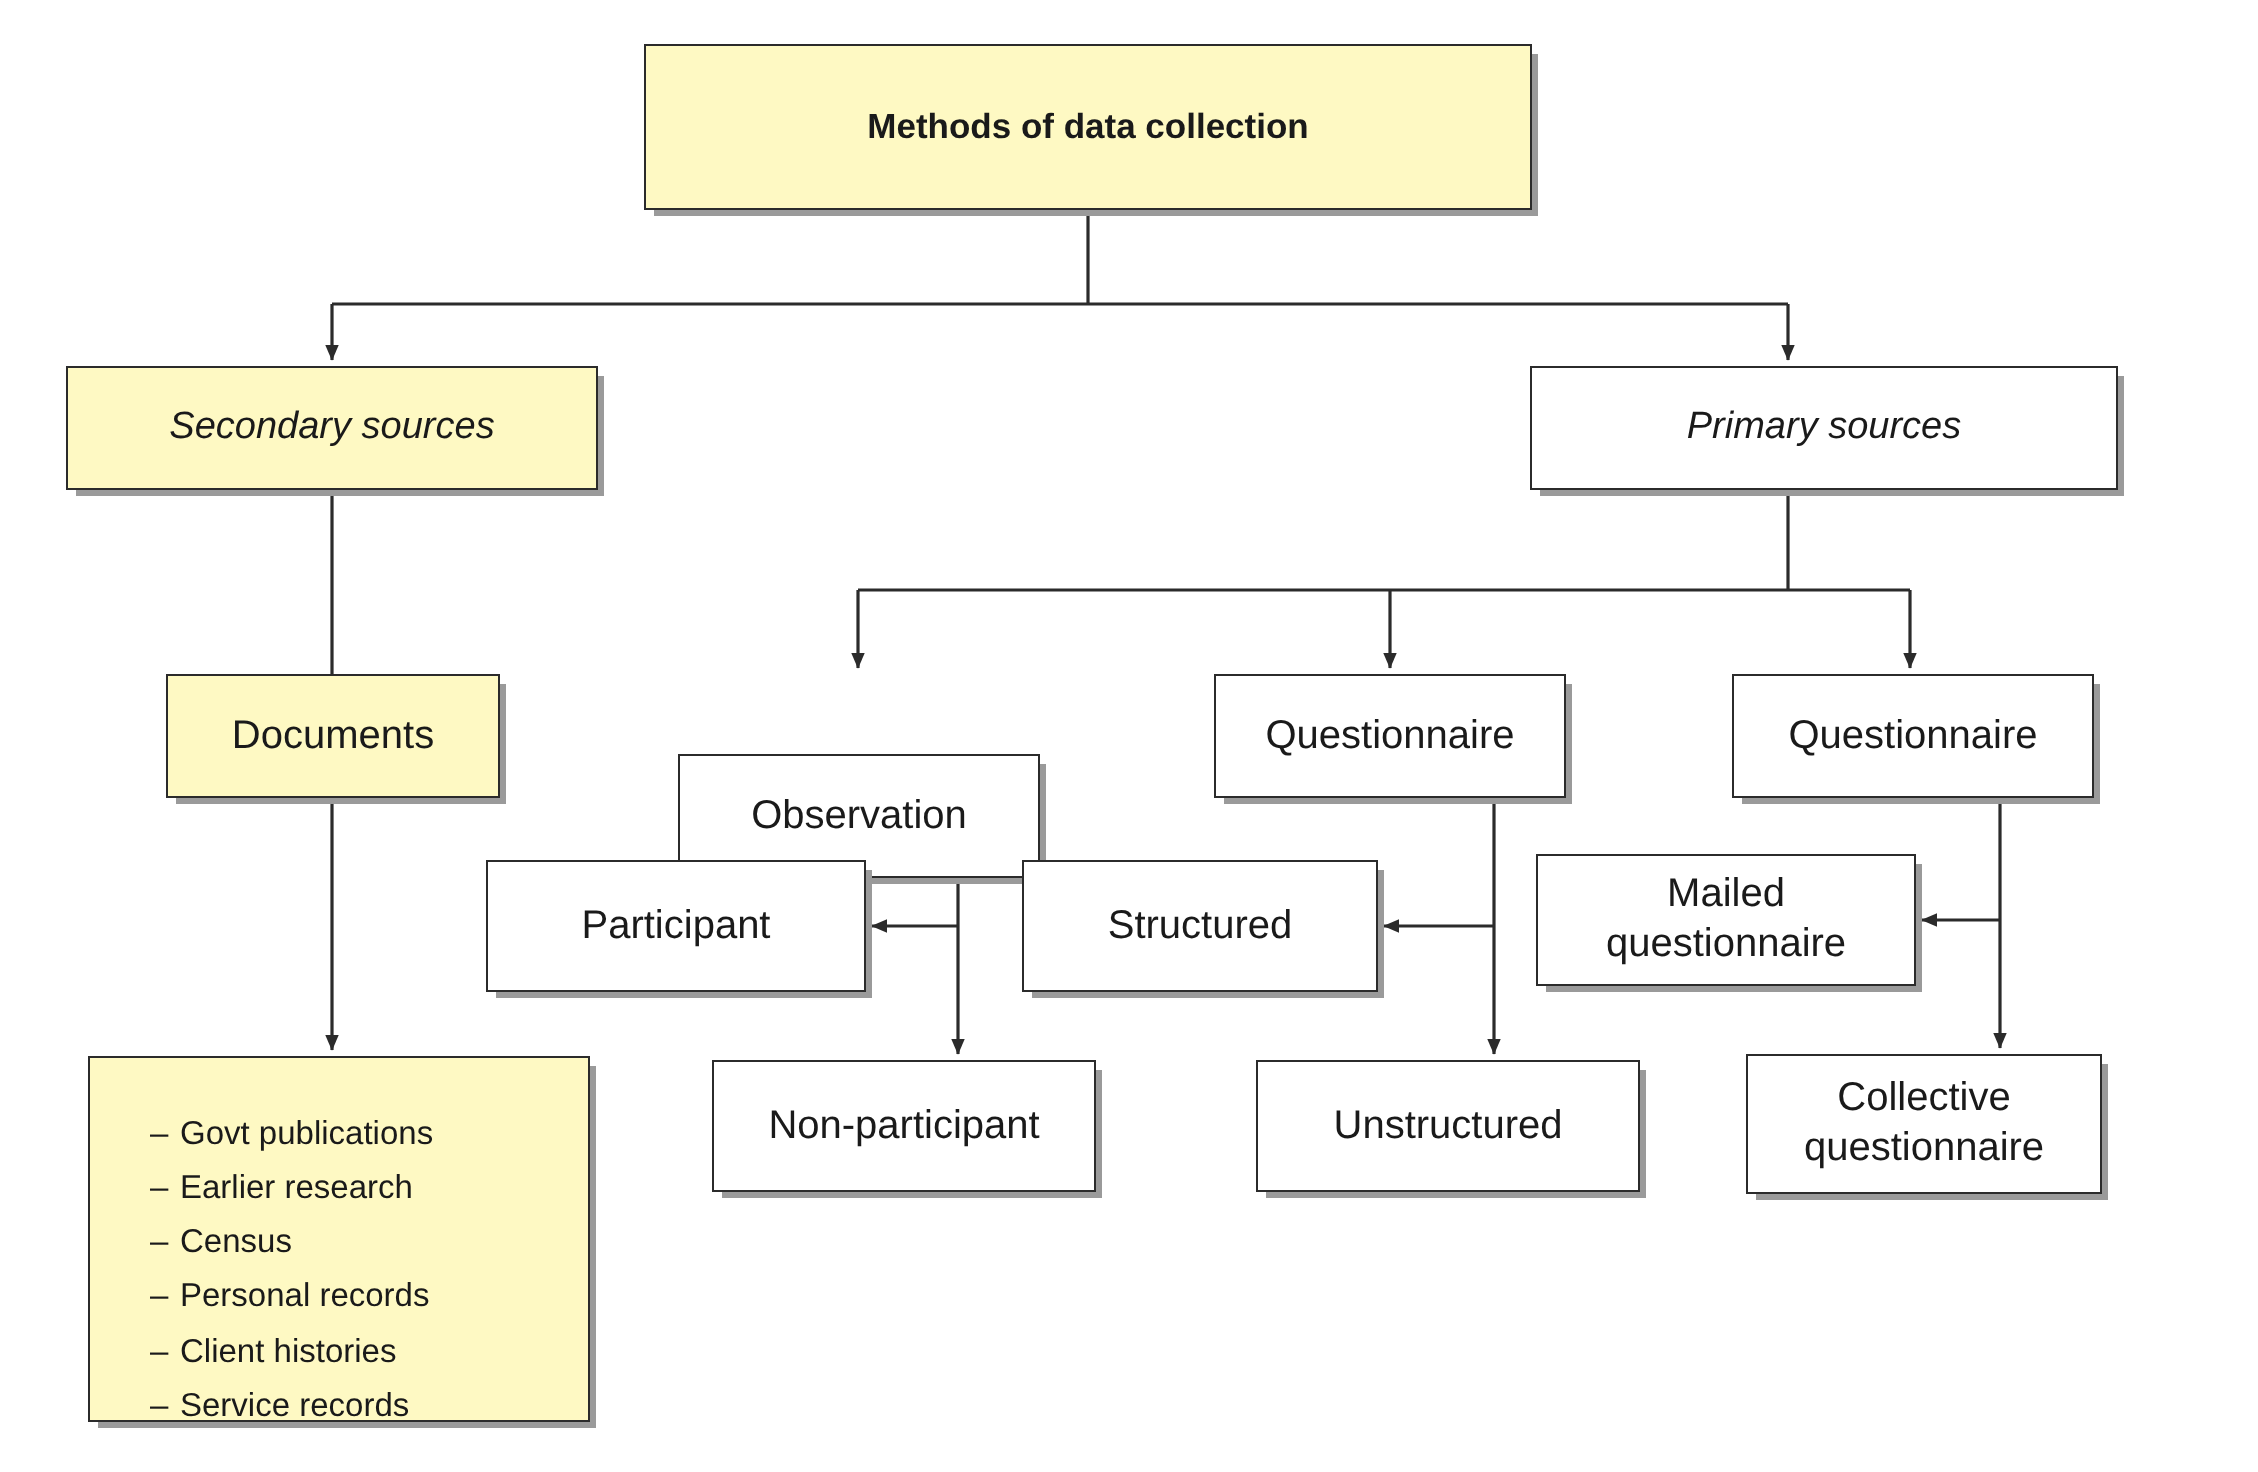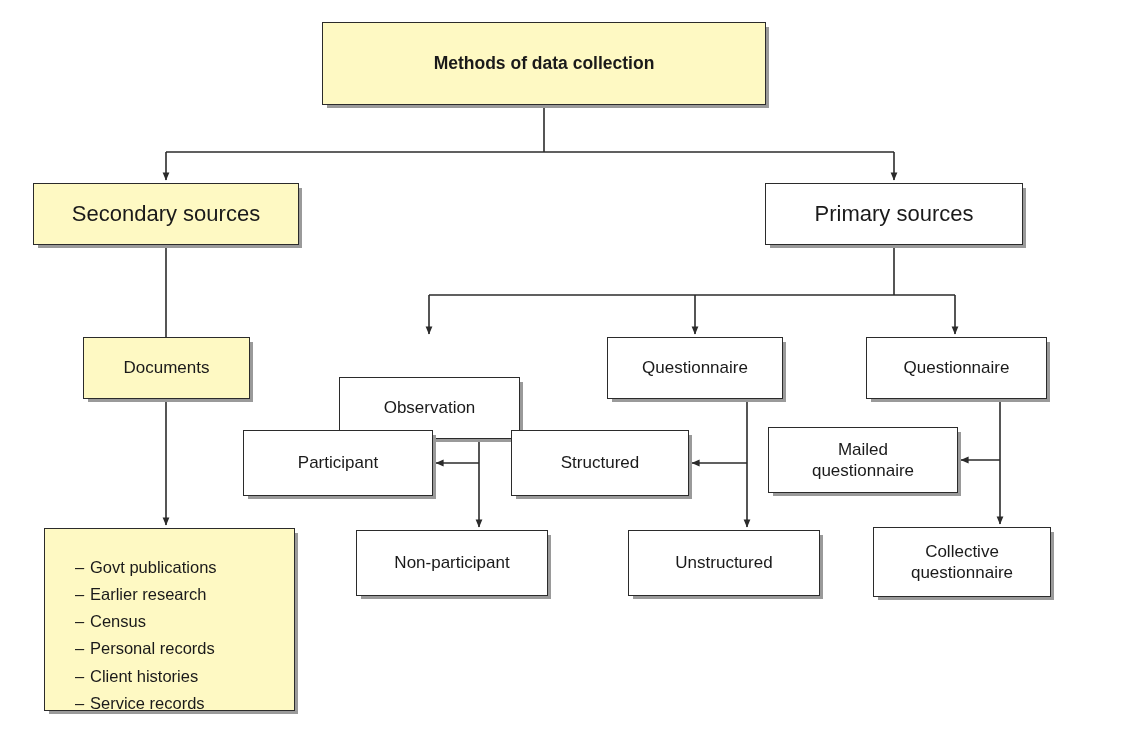--- a/index.html
+++ b/index.html
@@ -28,33 +28,34 @@
     position: absolute;
     box-sizing: border-box;
     border: 1.5px solid #2b2b2b;
     background: #ffffff;
     box-shadow: 4px 4px 0 -1px #9a9a9a;
     display: flex;
     align-items: center;
     justify-content: center;
     text-align: center;
     color: #1a1a1a;
-    font-size: 17px;
+    font-size: 20px;
     line-height: 1.25;
     z-index: 2;
   }
   .node.shaded {
     background: #fef9c3;
   }
   .node.root {
     font-weight: bold;
     font-size: 17.5px;
   }
   .node.italic {
-    font-size: 22px;
+    font-style: italic;
+    font-size: 19px;
   }
   .node .label {
     padding: 0 8px;
     white-space: pre-line;
   }
   .node.listbox {
     align-items: flex-start;
     justify-content: flex-start;
     text-align: left;
     font-size: 16.5px;
@@ -112,21 +113,21 @@
   </svg>
 
   <div class="node root shaded" style="left: 322px; top: 22px; width: 444px; height: 83px;">
     <span class="label">Methods of data collection</span>
   </div>
 
   <div class="node italic shaded" style="left: 33px; top: 183px; width: 266px; height: 62px;">
     <span class="label">Secondary sources</span>
   </div>
 
-  <div class="node italic" style="left: 765px; top: 183px; width: 258px; height: 62px;">
+  <div class="node italic" style="left: 765px; top: 183px; width: 294px; height: 62px;">
     <span class="label">Primary sources</span>
   </div>
 
   <div class="node shaded" style="left: 83px; top: 337px; width: 167px; height: 62px;">
     <span class="label">Documents</span>
   </div>
 
   <div class="node" style="left: 339px; top: 337px; width: 181px; height: 62px; margin-top: 40px;">
     <span class="label">Observation</span>
   </div>

